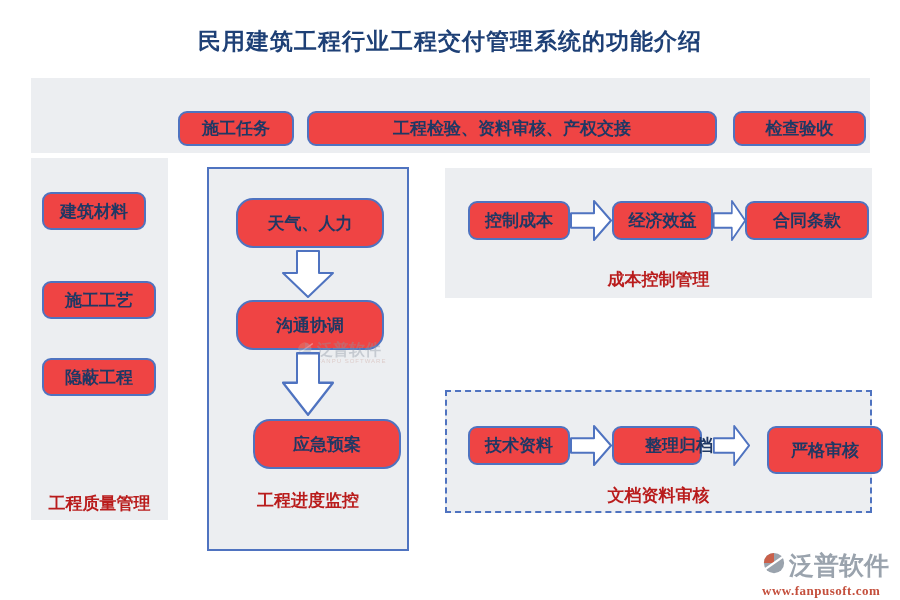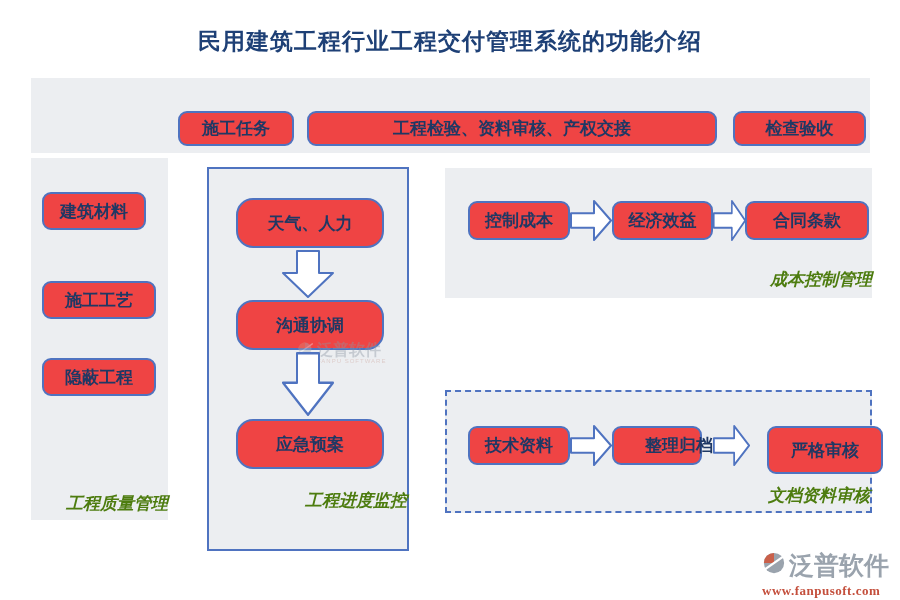--- a/index.html
+++ b/index.html
@@ -8,22 +8,22 @@
   .title{position:absolute;top:26px;left:0;width:100%;text-align:center;
          font-size:23px;font-weight:bold;color:#1e4076;letter-spacing:1px;}
   .panel{position:absolute;background:#eceef1;box-sizing:border-box;}
   .panel.bordered{border:2px solid #4f73c0;}
   .panel.dashed{border:2px dashed #4f73c0;}
   .box{position:absolute;background:#ef4444;border:2px solid #4f73c0;border-radius:9px;
        box-sizing:border-box;display:flex;align-items:center;justify-content:center;
        font-size:17px;font-weight:bold;color:#1f3864;white-space:nowrap;}
   .pill{border-radius:17px;}
   .band-label{position:absolute;left:11px;top:25px;font-size:17px;font-weight:bold;color:#1f3864;}
-  .section-label{position:absolute;left:0;width:100%;text-align:right;
-                 font-size:17px;font-weight:bold;color:#4d7c0f;font-style:italic;}
+  .section-label{position:absolute;left:0;width:100%;text-align:center;
+                 font-size:17px;font-weight:bold;color:#b91c1c;}
   .arrow{position:absolute;}
   .arrow svg{display:block;}
   .arrow polygon{fill:#ffffff;stroke:#4f73c0;stroke-width:2;stroke-linejoin:round;}
   
   .watermark{position:absolute;left:88px;top:172px;display:flex;align-items:flex-start;
              opacity:0.4;pointer-events:none;}
   .watermark .wm-text{margin-left:4px;}
   .wm-name{font-size:16px;font-weight:bold;color:#8d97a3;line-height:17px;
            font-family:"Liberation Sans","DejaVu Sans",sans-serif;}
   .wm-sub{font-size:6px;color:#b8869e;letter-spacing:1px;
@@ -74,21 +74,21 @@
       <span class="wm-text">
         <div class="wm-name">泛普软件</div>
         <div class="wm-sub">FANPU SOFTWARE</div>
       </span>
     </div>
     <div class="arrow" style="left:73px;top:183px;">
       <svg width="52" height="64" viewBox="0 0 52 50" preserveAspectRatio="none">
         <polygon points="15,1 37,1 37,24 51,24 26,49 1,24 15,24"></polygon>
       </svg>
     </div>
-    <div class="box pill" style="left:27px;top:250px;width:148px;height:50px;">应急预案</div>
+    <div class="box pill" style="left:44px;top:250px;width:148px;height:50px;">应急预案</div>
     <div class="section-label" style="top:320px;">工程进度监控</div>
   </div>
 
   <div class="panel" style="left:445px;top:168px;width:427px;height:130px;">
     <div class="box" style="left:23px;top:33px;width:102px;height:39px;">控制成本</div>
     <div class="arrow" style="left:125px;top:32px;">
       <svg width="42" height="41" viewBox="0 0 42 40" preserveAspectRatio="none">
         <polygon points="1,13 24,13 24,1 41,20 24,39 24,27 1,27"></polygon>
       </svg>
     </div>

